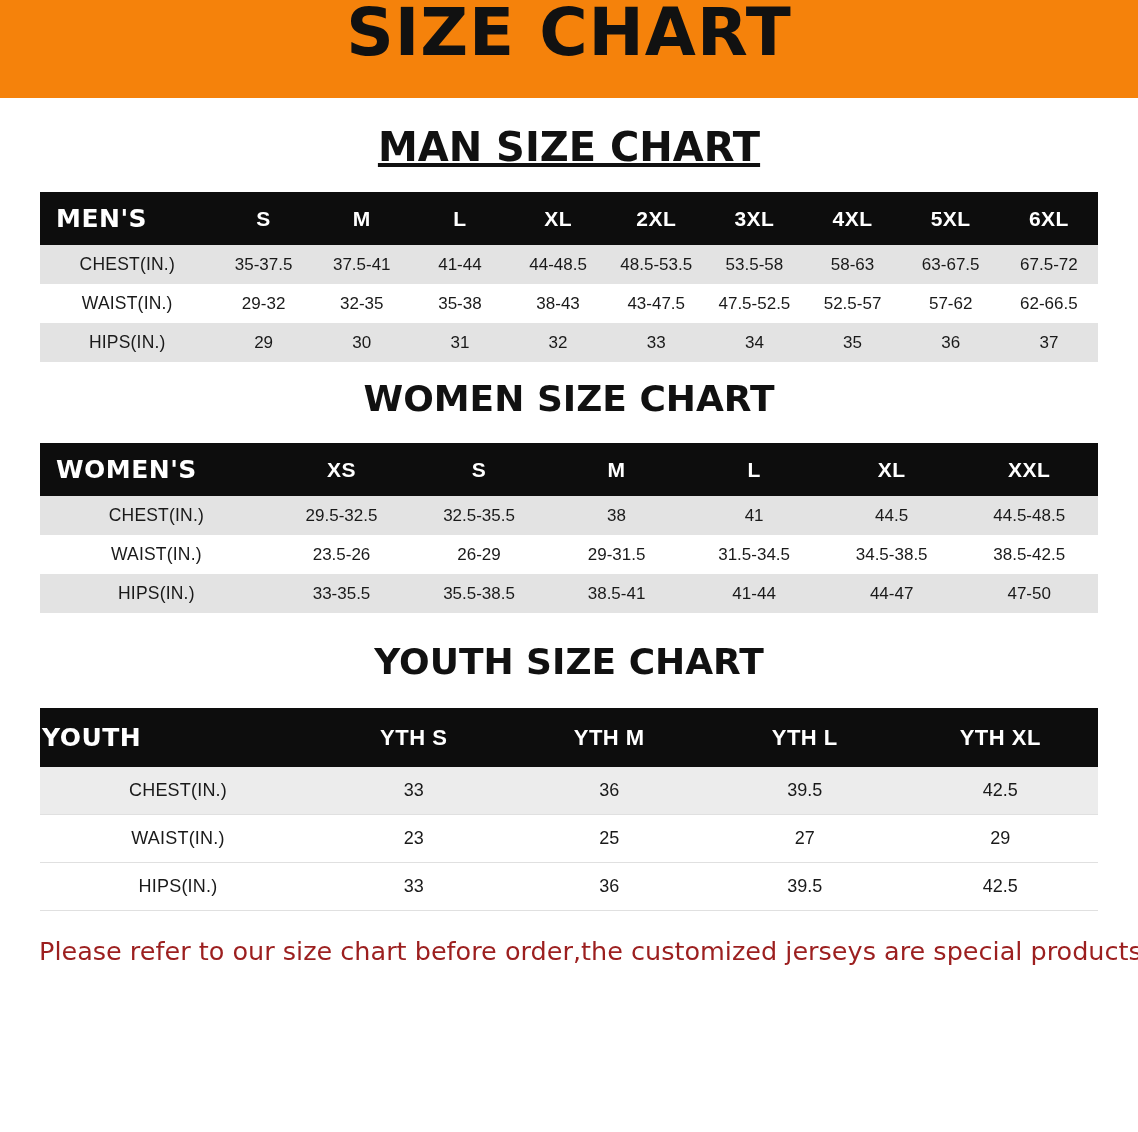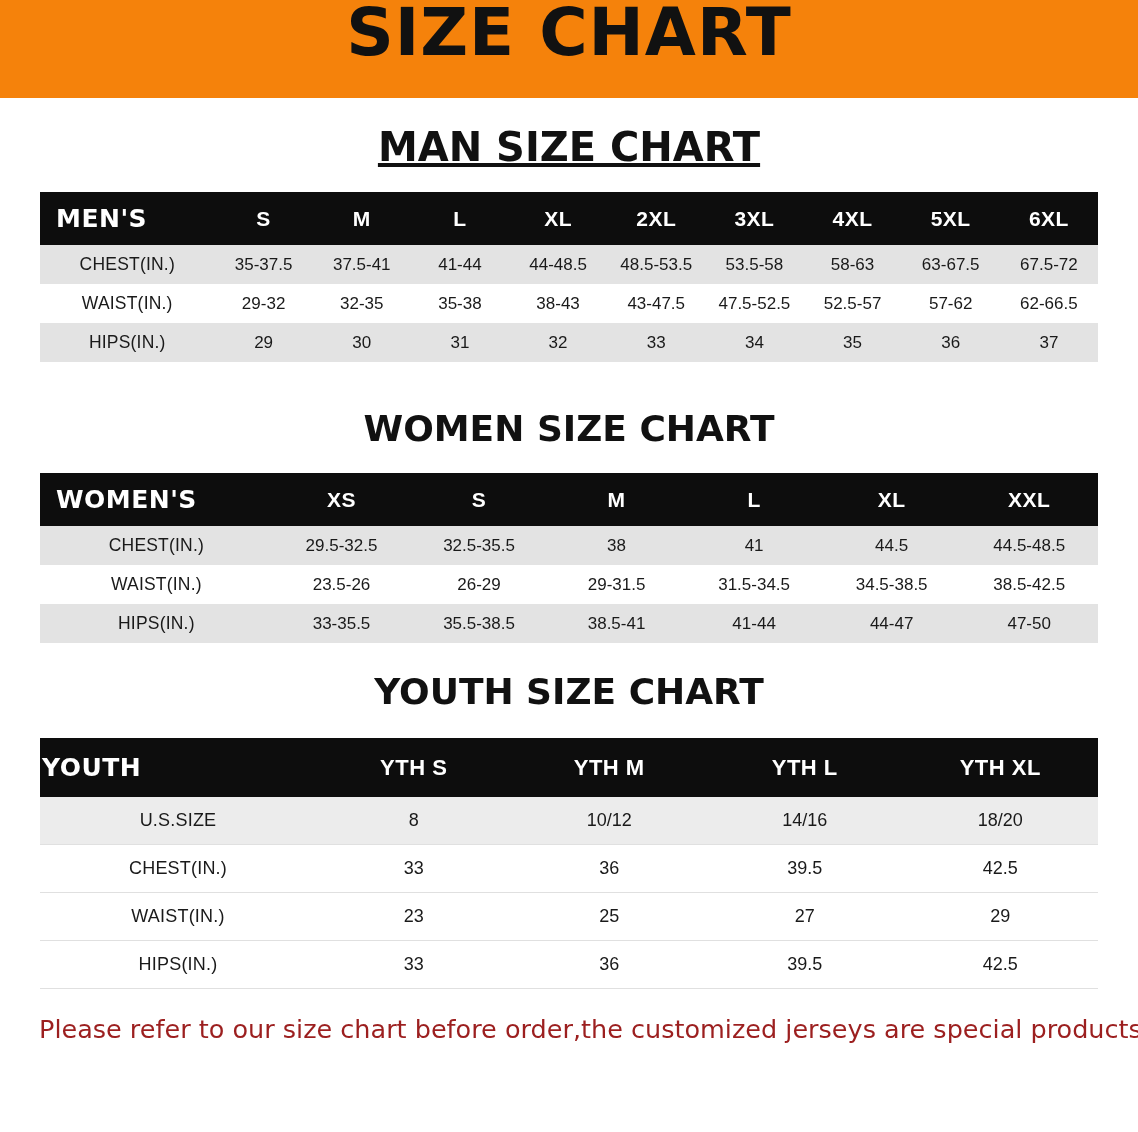--- a/index.html
+++ b/index.html
@@ -33,21 +33,21 @@
   }
 
   
   .section-title {
     text-align: center;
     font-family: "DejaVu Sans", sans-serif;
     font-weight: bold;
     color: #111111;
   }
   .title-man   { font-size: 40px; margin-top: 26px; margin-bottom: 22px; text-decoration: underline; }
-  .title-women { font-size: 36px; margin-top: 46px; margin-bottom: 24px; }
+  .title-women { font-size: 36px; margin-top: 16px; margin-bottom: 24px; }
   .title-youth { font-size: 36px; margin-top: 28px; margin-bottom: 26px; }
 
   
   .table-wrap {
     margin: 0 auto;
     width: 1058px;
   }
   table.size-table {
     width: 100%;
     border-collapse: collapse;
@@ -270,27 +270,20 @@
       <tr>
         <th class="rowlabel-head">YOUTH</th>
         <th>YTH S</th>
         <th>YTH M</th>
         <th>YTH L</th>
         <th>YTH XL</th>
       </tr>
     </thead>
     <tbody>
       <tr>
-        <td class="rowlabel">U.S.SIZE</td>
-        <td>8</td>
-        <td>10/12</td>
-        <td>14/16</td>
-        <td>18/20</td>
-      </tr>
-      <tr>
         <td class="rowlabel">CHEST(IN.)</td>
         <td>33</td>
         <td>36</td>
         <td>39.5</td>
         <td>42.5</td>
       </tr>
       <tr>
         <td class="rowlabel">WAIST(IN.)</td>
         <td>23</td>
         <td>25</td>

